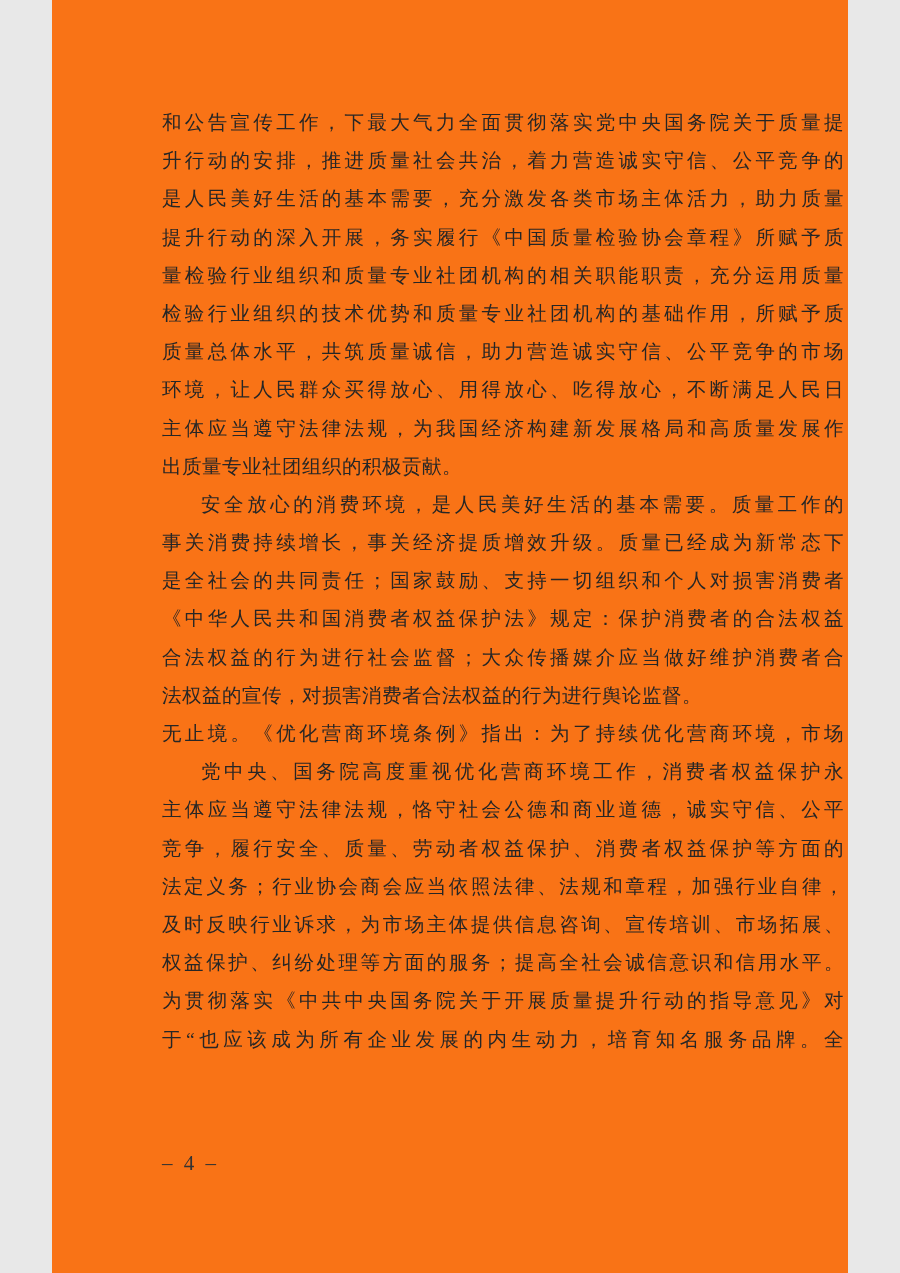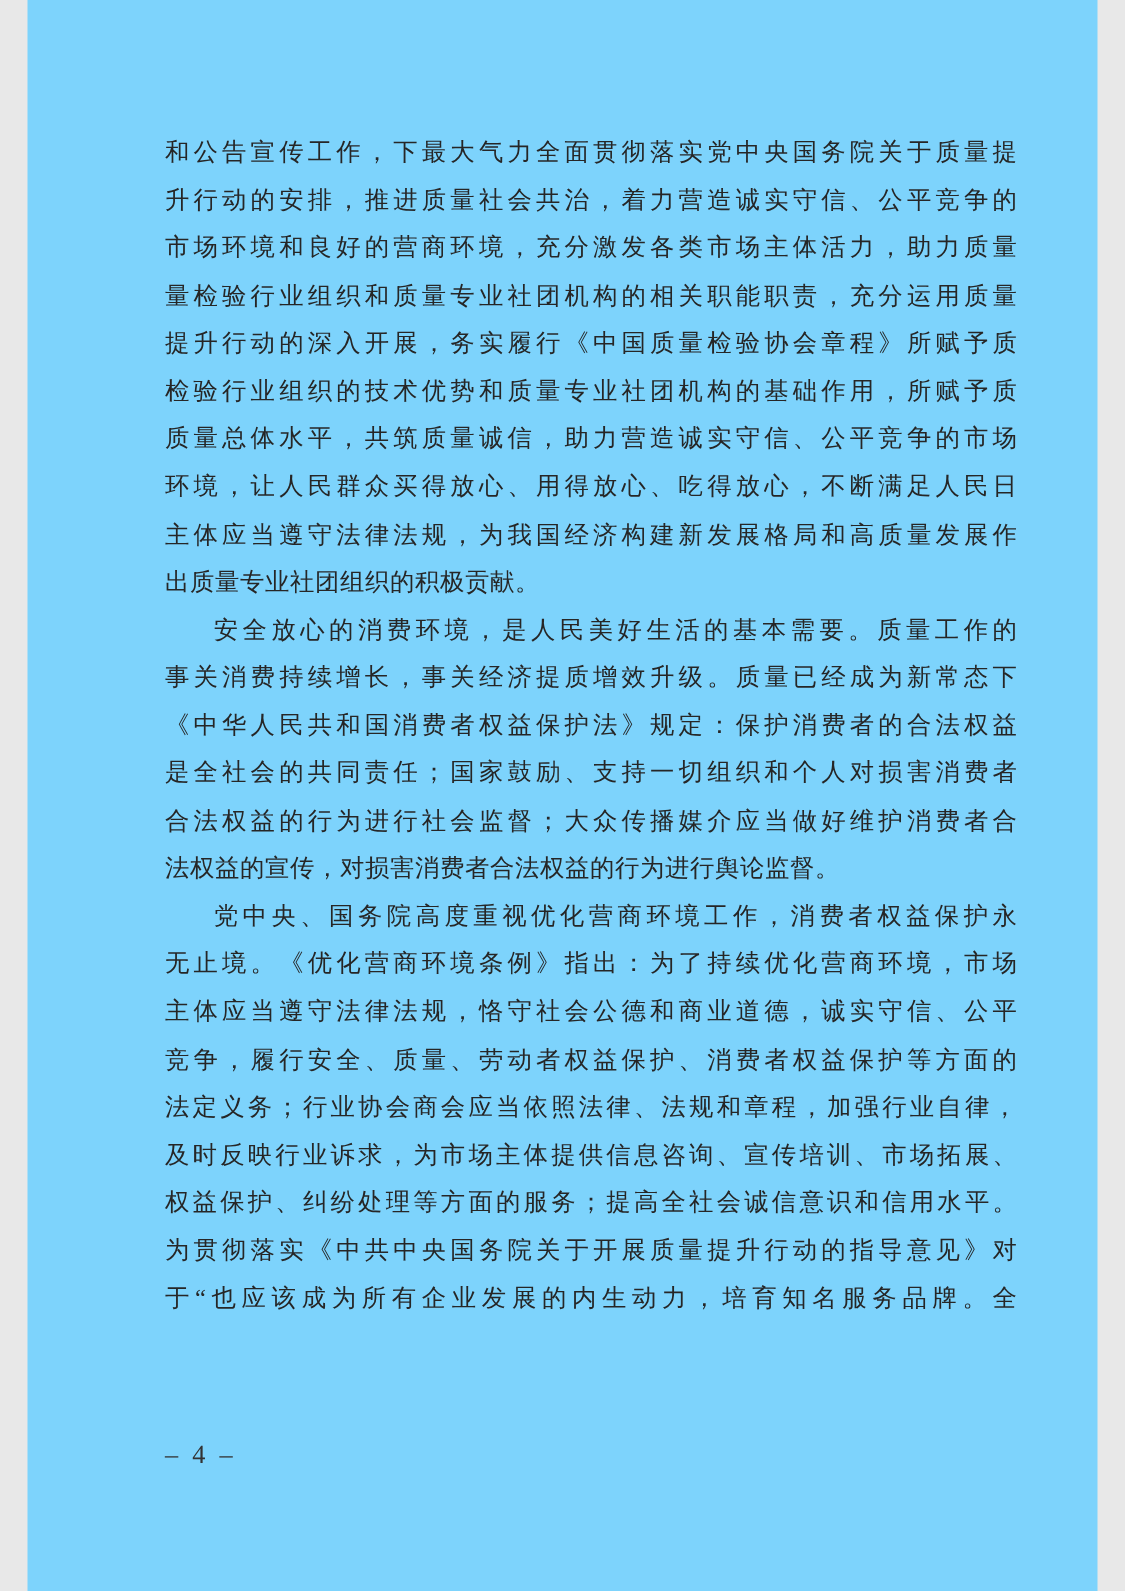--- a/index.html
+++ b/index.html
@@ -2,24 +2,24 @@
 <html><head>
 <meta charset="utf-8">
 <style>
   html, body {
     margin: 0;
     padding: 0;
     background: #e8e8e8;
   }
   .page {
     position: relative;
-    width: 856px;
+    width: 796px;
     height: 1273px;
     margin: 0 auto;
-    background: #7dd3fc;
+    background: #f97316;
     overflow: hidden;
     font-family: "Liberation Serif", "DejaVu Serif", serif;
     color: #262626;
   }
   .doc-body {
     position: absolute;
     left: 110px;
     top: 104px;
     width: 682px;
   }
@@ -56,40 +56,40 @@
   }
 </style>
 </head>
 <body>
 
 <div class="page">
   <div class="doc-body">
       <div class="paragraph">
         <div class="line">和公告宣传工作，下最大气力全面贯彻落实党中央国务院关于质量提</div>
         <div class="line">升行动的安排，推进质量社会共治，着力营造诚实守信、公平竞争的</div>
-        <div class="line">市场环境和良好的营商环境，充分激发各类市场主体活力，助力质量</div>
+        <div class="line">是人民美好生活的基本需要，充分激发各类市场主体活力，助力质量</div>
+        <div class="line">提升行动的深入开展，务实履行《中国质量检验协会章程》所赋予质</div>
         <div class="line">量检验行业组织和质量专业社团机构的相关职能职责，充分运用质量</div>
-        <div class="line">提升行动的深入开展，务实履行《中国质量检验协会章程》所赋予质</div>
         <div class="line">检验行业组织的技术优势和质量专业社团机构的基础作用，所赋予质</div>
         <div class="line">质量总体水平，共筑质量诚信，助力营造诚实守信、公平竞争的市场</div>
         <div class="line">环境，让人民群众买得放心、用得放心、吃得放心，不断满足人民日</div>
         <div class="line">主体应当遵守法律法规，为我国经济构建新发展格局和高质量发展作</div>
         <div class="line short-last">出质量专业社团组织的积极贡献。</div>
       </div>
       <div class="paragraph">
         <div class="line indent">安全放心的消费环境，是人民美好生活的基本需要。质量工作的</div>
         <div class="line">事关消费持续增长，事关经济提质增效升级。质量已经成为新常态下</div>
+        <div class="line">是全社会的共同责任；国家鼓励、支持一切组织和个人对损害消费者</div>
         <div class="line">《中华人民共和国消费者权益保护法》规定：保护消费者的合法权益</div>
-        <div class="line">是全社会的共同责任；国家鼓励、支持一切组织和个人对损害消费者</div>
         <div class="line">合法权益的行为进行社会监督；大众传播媒介应当做好维护消费者合</div>
         <div class="line short-last">法权益的宣传，对损害消费者合法权益的行为进行舆论监督。</div>
       </div>
       <div class="paragraph">
+        <div class="line">无止境。《优化营商环境条例》指出：为了持续优化营商环境，市场</div>
         <div class="line indent">党中央、国务院高度重视优化营商环境工作，消费者权益保护永</div>
-        <div class="line">无止境。《优化营商环境条例》指出：为了持续优化营商环境，市场</div>
         <div class="line">主体应当遵守法律法规，恪守社会公德和商业道德，诚实守信、公平</div>
         <div class="line">竞争，履行安全、质量、劳动者权益保护、消费者权益保护等方面的</div>
         <div class="line">法定义务；行业协会商会应当依照法律、法规和章程，加强行业自律，</div>
         <div class="line">及时反映行业诉求，为市场主体提供信息咨询、宣传培训、市场拓展、</div>
         <div class="line">权益保护、纠纷处理等方面的服务；提高全社会诚信意识和信用水平。</div>
         <div class="line">为贯彻落实《中共中央国务院关于开展质量提升行动的指导意见》对</div>
         <div class="line">于“也应该成为所有企业发展的内生动力，培育知名服务品牌。全</div>
       </div>
     </div>
   <div class="page-number">– 4 –</div>

